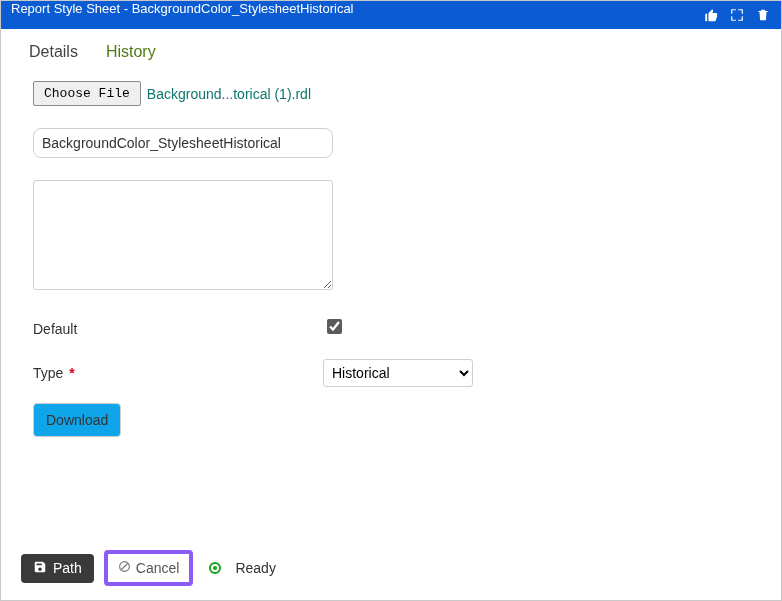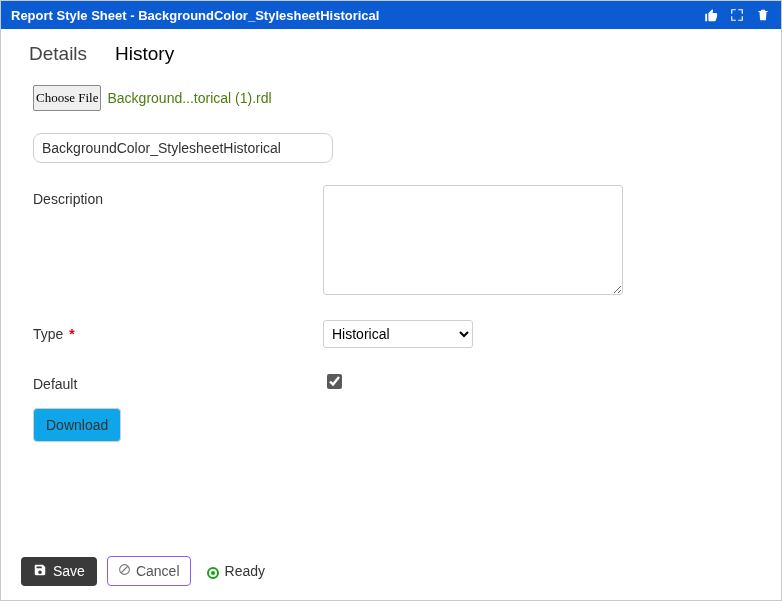--- a/index.html
+++ b/index.html
@@ -18,68 +18,67 @@
     flex-direction: column;
     position: relative;
     background: #fff;
   }
   
   .titlebar {
     background: #0b5bd3;
     color: #fff;
     height: 28px;
     display:flex;
-    align-items:center;
     padding: 0 10px;
     font-size: 13px;
-    font-weight: 700;
+    font-weight: 400;
   }
   .titlebar .title-text { flex:1; white-space:nowrap; overflow:hidden; text-overflow:ellipsis; }
   .titlebar .title-icons { display:flex; gap:10px; align-items:center; }
   .titlebar .title-icons .ticon { width:16px; height:16px; display:flex; align-items:center; justify-content:center; cursor:pointer; }
   .titlebar svg { display:block; }
   
   .tabs {
     display:flex;
     gap: 28px;
     padding: 14px 28px 10px 28px;
-    font-size: 19px;
+    font-size: 16px;
   }
   .tab { cursor:pointer; }
   .tab.inactive { color:#444; }
-  .tab.active { color:#000000; }
+  .tab.active { color:#4d7c0f; }
   
   .form-area {
     flex:1;
     padding: 10px 32px 0 32px;
     overflow:auto;
   }
   .form-row {
     display:flex;
     align-items:flex-start;
     margin-bottom: 22px;
   }
   .form-label {
     width: 290px;
     padding-top: 6px;
     color:#333;
   }
   .req { color:#d9001b; font-weight:bold; margin-left:2px; }
   .form-field { flex:1; }
   .file-row { display:flex; align-items:center; gap:6px; }
   .file-btn {
-    font-family: Liberation Serif, serif;
+    font-family: Liberation Mono, monospace;
     font-size: 13px;
-    padding: 4px 2px;
+    padding: 4px 10px;
     background: #efefef;
     border:1px solid #8a8a8a;
     border-radius:2px;
     cursor:pointer;
   }
-  .file-name { font-size:14px; color:#4d7c0f; }
+  .file-name { font-size:14px; color:#0f766e; }
   input.text-input {
     width: 300px;
     height: 30px;
     padding: 4px 8px;
     border:1px solid #cfcfcf;
     border-radius:8px;
     font-size:14px;
     color:#333;
   }
   textarea.text-area {
@@ -135,30 +134,30 @@
     padding:6px 12px;
     font-size:14px;
     cursor:pointer;
   }
   .cancel-btn {
     display:flex;
     align-items:flex-end;
     gap:5px;
     background:#fff;
     color:#555;
-    border:1px solid #8b5cf6;
+    border:4px solid #8b5cf6;
     border-radius:4px;
     padding:6px 10px;
     font-size:14px;
     cursor:pointer;
   }
   .status {
     display:flex;
-    align-items:flex-end;
-    gap:6px;
+    align-items:center;
+    gap:14px;
     margin-left:6px;
     font-size:14px;
     color:#333;
   }
   .status-dot {
     width:12px; height:12px; border-radius:50%;
     border:2px solid #1aa11a;
     box-sizing:border-box;
     position:relative;
   }
@@ -209,59 +208,58 @@
       </div>
     </div>
 
     <div class="form-row">
       <div class="form-field">
         <input type="text" class="text-input" value="BackgroundColor_StylesheetHistorical" style="">
       </div>
     </div>
 
     <div class="form-row">
-      <div class="form-label">Description</div>
       <div class="form-field">
         <textarea class="text-area" style=""></textarea>
+      </div>
+    </div>
+
+    <div class="form-row">
+      <div class="form-label">Default</div>
+      <div class="form-field">
+        <input type="checkbox" class="chk" checked="" style="">
       </div>
     </div>
 
     <div class="form-row">
       <div class="form-label">
         <span>Type</span>
         <span class="req">*</span>
       </div>
       <div class="form-field">
         <select class="select-input">
           <option>Historical</option>
         </select>
-      </div>
-    </div>
-
-    <div class="form-row">
-      <div class="form-label">Default</div>
-      <div class="form-field">
-        <input type="checkbox" class="chk" checked="" style="">
       </div>
     </div>
 
     <div>
       <button class="download-btn">Download</button>
     </div>
 
   </div>
 
   <div class="footer">
     <button class="save-btn">
       <span>
         <svg width="14" height="14" viewBox="0 0 24 24" fill="#fff">
             <path d="M17 3H5c-1.1 0-2 .9-2 2v14c0 1.1.9 2 2 2h14c1.1 0 2-.9 2-2V7l-4-4zM12 19c-1.66 0-3-1.34-3-3s1.34-3 3-3 3 1.34 3 3-1.34 3-3 3zm3-10H6V6h9v3z"></path>
           </svg>
       </span>
-      <span>Save</span>
+      <span>Path</span>
     </button>
     <button class="cancel-btn">
       <span>
         <svg width="13" height="13" viewBox="0 0 24 24" fill="none" stroke="#777" stroke-width="2">
             <circle cx="12" cy="12" r="9"></circle>
             <line x1="6" y1="18" x2="18" y2="6"></line>
           </svg>
       </span>
       <span>Cancel</span>
     </button>

